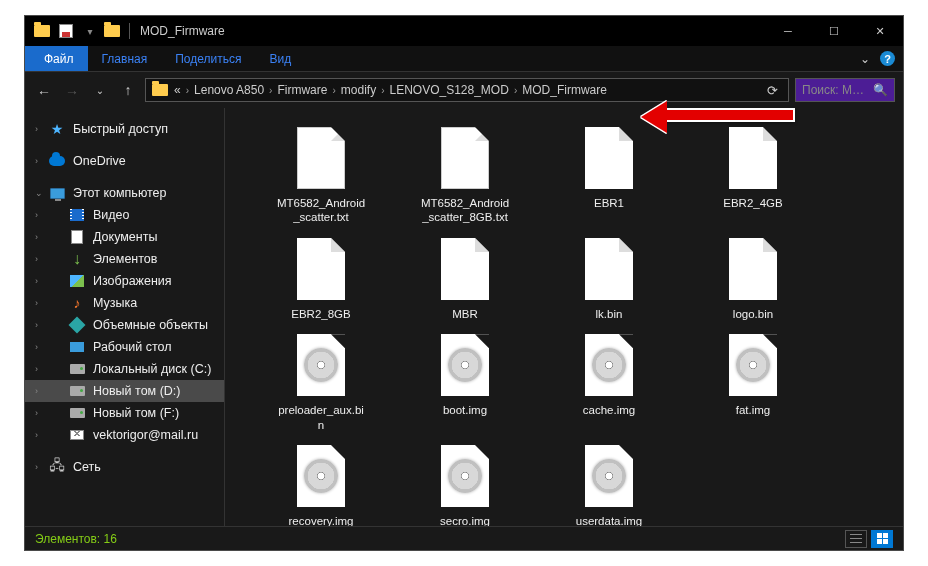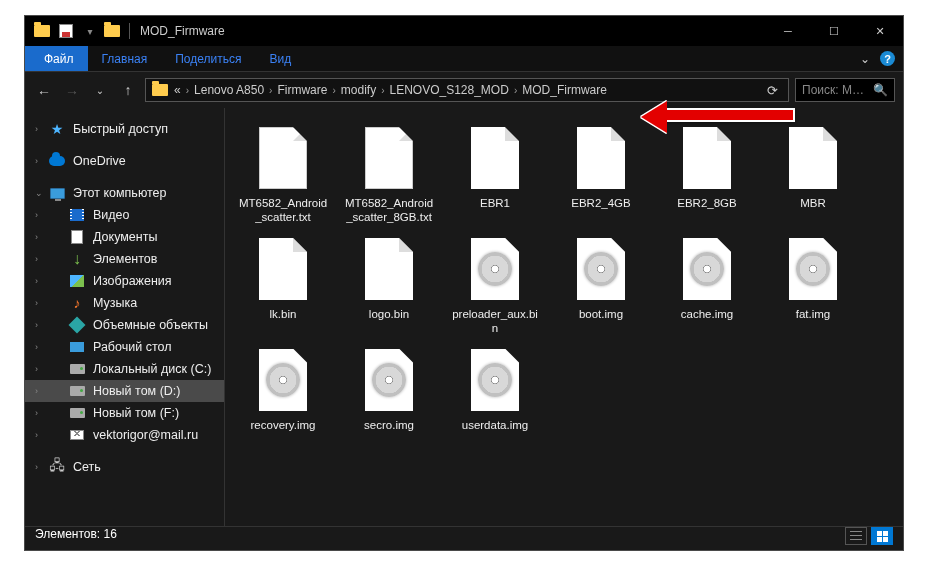--- a/index.html
+++ b/index.html
@@ -23,21 +23,21 @@
 .help-circle { width: 15px; height: 15px; border-radius: 50%; background: #1a8ad4; color: #fff; font-size: 11px; font-weight: bold; display: flex; align-items: center; justify-content: center; }
 .navbar { height: 36px; background: #191919; display: flex; align-items: center; padding: 0 8px; gap: 6px; position: relative; }
 .nav-btn { width: 22px; height: 22px; display: flex; align-items: center; justify-content: center; color: #ccc; font-size: 14px; }
 .nav-btn.disabled { color: #555; }
 .breadcrumb { flex: 1; height: 24px; border: 1px solid #555; background: #111; display: flex; align-items: center; padding: 0 6px; color: #ccc; font-size: 12px; overflow: hidden; }
 .bc-seg { display: flex; align-items: center; white-space: nowrap; }
 .bc-chev { margin: 0 5px; color: #999; font-size: 10px; }
 .bc-folder-icon { width: 16px; height: 12px; background: #ffcc4d; border-radius: 1px; position: relative; margin-right: 6px; flex-shrink: 0;}
 .bc-folder-icon::before { content: ""; position: absolute; top: -3px; left: 0; width: 7px; height: 3px; background: #ffcc4d; border-radius: 1px 1px 0 0; }
 .bc-refresh { margin-left: auto; color: #ccc; font-size: 13px; padding: 0 4px;}
-.searchbox { width: 100px; height: 24px; border: 1px solid #555; background: #000000; display: flex; align-items: center; padding: 0 6px; color: #888; font-size: 12px; gap: 6px;}
+.searchbox { width: 100px; height: 24px; border: 1px solid #555; background: #4c1d95; display: flex; align-items: center; padding: 0 6px; color: #888; font-size: 12px; gap: 6px;}
 .body { flex: 1; display: flex; overflow: hidden; background: #191919; }
 .sidebar { width: 200px; background: #191919; border-right: 1px solid #333; overflow-y: auto; padding-top: 10px; }
 .side-item { display: flex; align-items: center; height: 22px; padding-left: 24px; font-size: 12.5px; color: #eee; gap: 8px; white-space: nowrap; }
 .side-item.sub { padding-left: 44px; }
 .side-item.selected { background: #4a4a4a; }
 .side-item.group { margin-top: 10px; }
 .side-icon { width: 16px; height: 16px; display: flex; align-items: center; justify-content: center; flex-shrink: 0; }
 .si-star { color: #4db5ff; font-size: 14px; }
 .si-cloud { width: 16px; height: 10px; background: #0078d4; border-radius: 6px; position: relative; }
 .si-cloud::before { content:""; position:absolute; width:8px; height:8px; background:#0078d4; border-radius:50%; top:-4px; left:3px;}
@@ -52,36 +52,36 @@
 .si-music { color: #ff7b2e; font-size: 14px;}
 .si-cube { width: 12px; height: 12px; background: #2aa5a5; transform: rotate(45deg);}
 .si-desktop { width: 14px; height: 10px; background: #3a9cdc;}
 .si-drive { width: 15px; height: 10px; background: #aaa; border-radius: 1px; position:relative;}
 .si-drive::after{content:"";position:absolute;right:2px;top:3px;width:3px;height:3px;background:#4a4;border-radius:50%;}
 .si-mail { width: 14px; height: 10px; background: #fff; border:1px solid #888;position:relative;}
 .si-mail::after{content:"";position:absolute;top:0;left:0;right:0;height:5px;background:linear-gradient(135deg,transparent 45%,#888 45% 55%,transparent 55%),linear-gradient(-135deg,transparent 45%,#888 45% 55%,transparent 55%);}
 .si-network { color:#ccc; font-size:14px;}
 .content { flex: 1; background: #191919; overflow-y: auto; padding: 14px 10px; position: relative;}
 .grid { display: flex; flex-wrap: wrap; gap: 8px 10px; align-content: flex-start; }
-.file-item { width: 96px; display: flex; flex-direction: column; align-items: center; text-align: center; }
+.file-item { width: 96px; display: flex; flex-direction: column; align-items: center; text-align: center; margin-left: 38px; }
 .file-icon-wrap { width: 60px; height: 72px; display: flex; align-items: center; justify-content: center; margin-bottom: 2px;}
 .icon-doc { width: 48px; height: 62px; background: #fff; position: relative; box-shadow: inset 0 0 0 1px #ccc;}
 .icon-doc::before { content:""; position:absolute; top:0; right:0; width:14px; height:14px; background: linear-gradient(135deg, transparent 48%, #ddd 52%);}
 .icon-doc::after{content:"";position:absolute;top:0;right:0;width:14px;height:14px;background:#191919;clip-path:polygon(100% 0,0 0,100% 100%);}
 .icon-blank { width: 48px; height: 62px; background: #fff; position: relative;}
 .icon-blank::before { content:""; position:absolute; top:0; right:0; width:14px; height:14px; background:#ddd;}
 .icon-blank::after{content:"";position:absolute;top:0;right:0;width:14px;height:14px;background:#191919;clip-path:polygon(100% 0,0 0,100% 100%);}
 .icon-disc { width: 48px; height: 62px; background: #fff; position: relative; display:flex;align-items:center;justify-content:center;}
 .icon-disc::after{content:"";position:absolute;top:0;right:0;width:14px;height:14px;background:#191919;clip-path:polygon(100% 0,0 0,100% 100%);}
 .disc-circle { width: 34px; height: 34px; border-radius: 50%; background: radial-gradient(circle,#fff 0 14%,#888 15% 17%,#d8d8d8 18% 55%,#c0c0c0 56% 100%); box-shadow: 0 0 3px rgba(0,0,0,.3);}
 .file-label { font-size: 11.5px; color: #eee; line-height: 1.25; max-width: 96px; word-wrap: break-word; padding: 0 2px;}
 .arrow-annotation { position: absolute; top: 92px; left: 640px; pointer-events: none; z-index: 100;}
 .arrow-body { width: 130px; height: 14px; background: #e30000; border: 2px solid #fff; border-left: none; position: relative; box-shadow: 0 1px 3px rgba(0,0,0,.4);}
 .arrow-head { position: absolute; left: -24px; top: -9px; width: 0; height: 0; border-right: 26px solid #e30000; border-top: 16px solid transparent; border-bottom: 16px solid transparent; filter: drop-shadow(-1px 0 0 #fff) drop-shadow(0 -1px 0 #fff) drop-shadow(0 1px 0 #fff);}
-.statusbar { height: 24px; background: #191919; border-top: 1px solid #333; display: flex; align-items: flex-start; padding: 0 10px; color: #ffffff; font-size: 12px; }
+.statusbar { height: 24px; background: #191919; border-top: 1px solid #333; display: flex; align-items: center; padding: 0 10px; color: #84cc16; font-size: 12px; }
 .status-right { margin-left: auto; display: flex; gap: 4px;}
 .view-btn { width: 22px; height: 18px; border: 1px solid #555; display:flex;align-items:center;justify-content:center;}
 .view-btn.active { background: #0078d4; border-color:#0078d4;}
 .vb-details{background:repeating-linear-gradient(#888 0 1px,transparent 1px 4px);width:12px;height:10px;}
 .vb-icons-g{display:grid;grid-template-columns:5px 5px;grid-template-rows:5px 5px;gap:1px;}
 .vb-icons-g span{background:#fff;}
 .chev-expand{position:absolute;left:10px;color:#888;font-size:9px;}
 .side-item.has-chev{position:relative;}
 </style>
 </head>

